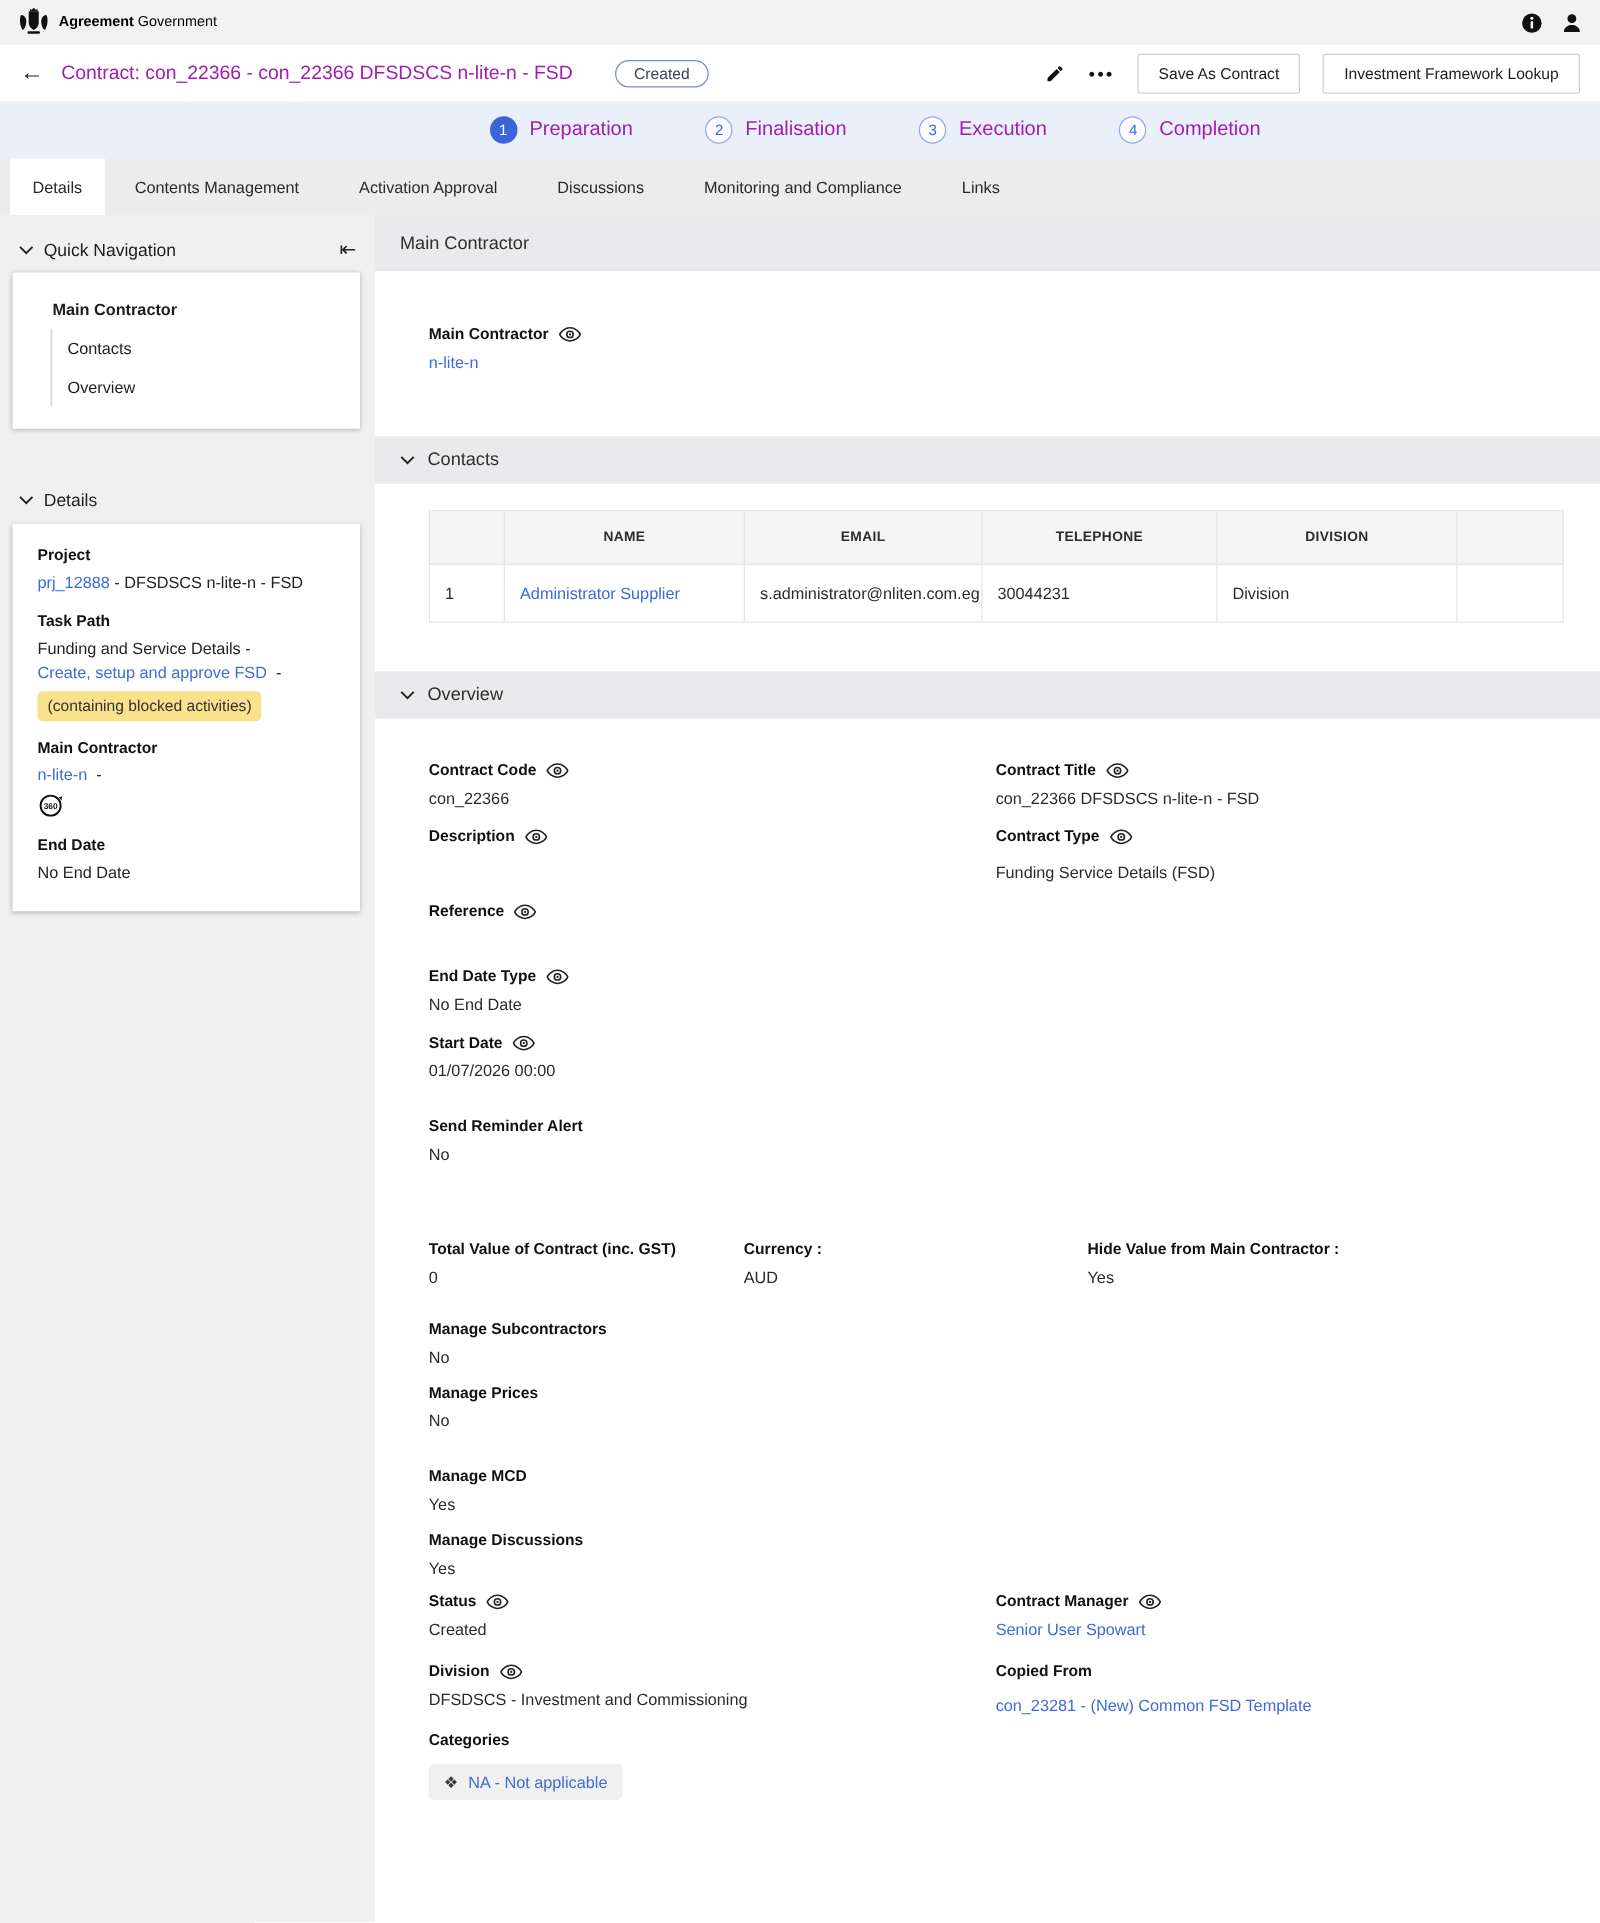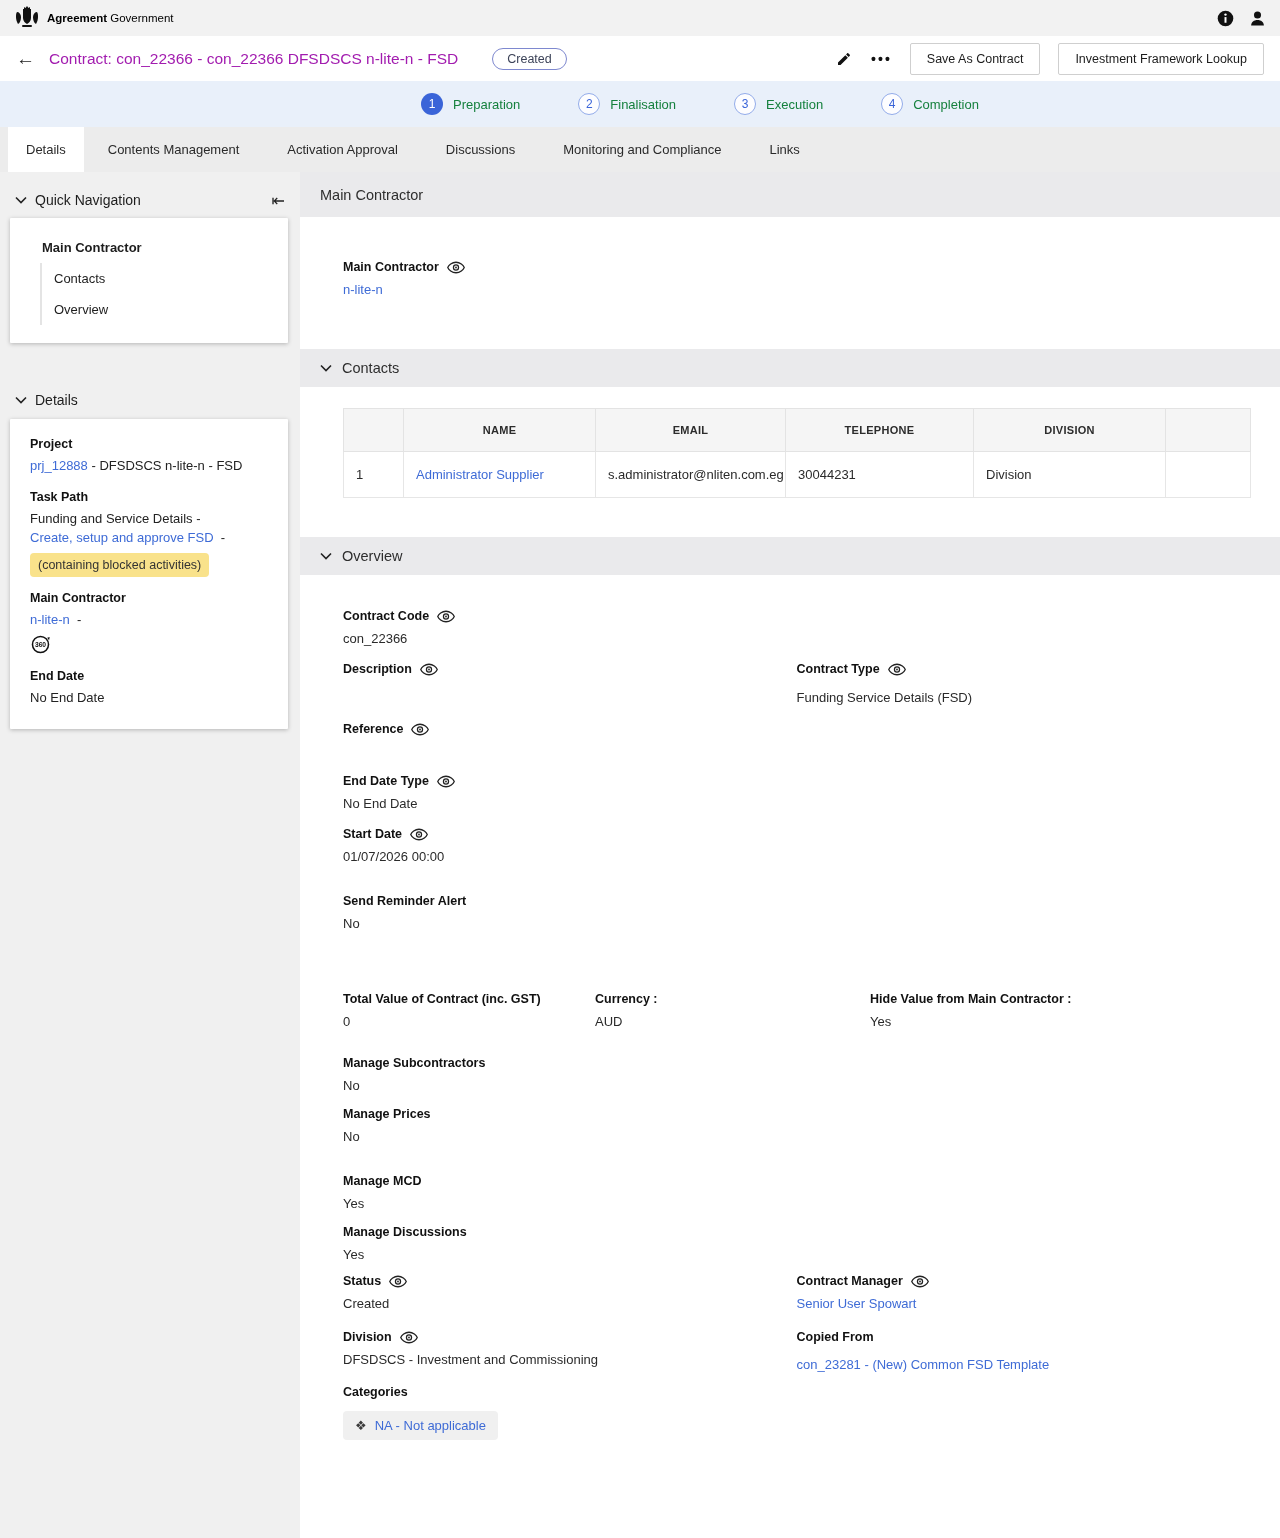--- a/index.html
+++ b/index.html
@@ -29,21 +29,21 @@
     padding:8px 16px; border-radius:2px; cursor:pointer; font-family:inherit; }
 
   
   .stepper { height:46px; background:#e9f0fa; display:flex; align-items:center;
     justify-content:center; gap:58px; flex:0 0 auto; padding-left:120px; }
   .step { display:flex; align-items:center; gap:10px; }
   .step-circle { width:22px; height:22px; border-radius:50%; display:flex; align-items:center;
     justify-content:center; font-size:12px; }
   .step.active .step-circle { background:#3a64d8; color:#fff; }
   .step:not(.active) .step-circle { background:#fdfdff; color:#3a64d8; border:1px solid #93acea; }
-  .step-label { font-size:13px; color:#15803d; }
+  .step-label { font-size:16px; color:#a21caf; }
 
   
   .tabbar { height:45px; background:#ececec; display:flex; align-items:stretch; flex:0 0 auto; padding-left:8px; }
   .tab { display:flex; align-items:center; padding:0 24px; font-size:13px; color:#2a2a2a; cursor:pointer; }
   .tab.active { background:#fff; font-weight:400; padding:0 18px; }
   .subtabbar { height:45px; background:#fff; display:flex; align-items:center; flex:0 0 auto; padding-left:17px; }
   .subtab { font-size:12.5px; color:#8f8f8f; padding:0 21px; cursor:pointer; }
   .subtab:first-child { padding-left:0; }
   .subtab.active { color:#111; font-weight:700; }
 
@@ -311,20 +311,33 @@
               <span class="eye">
                   <svg width="18" height="13" viewBox="0 0 24 16">
                     <path d="M12 1C6.5 1 2.2 5 1 8c1.2 3 5.5 7 11 7s9.8-4 11-7c-1.2-3-5.5-7-11-7z" fill="none" stroke="#222" stroke-width="1.7"></path>
                     <circle cx="12" cy="8" r="3.4" fill="none" stroke="#222" stroke-width="1.7"></circle>
                     <circle cx="12" cy="8" r="1.2" fill="#222"></circle>
                   </svg>
                 </span>
               </div>
             <div class="f-value">con_22366</div>
           </div>
+          <div class="fcol">
+            <div class="f-label">
+                <span>Contract Title</span>
+              <span class="eye">
+                  <svg width="18" height="13" viewBox="0 0 24 16">
+                    <path d="M12 1C6.5 1 2.2 5 1 8c1.2 3 5.5 7 11 7s9.8-4 11-7c-1.2-3-5.5-7-11-7z" fill="none" stroke="#222" stroke-width="1.7"></path>
+                    <circle cx="12" cy="8" r="3.4" fill="none" stroke="#222" stroke-width="1.7"></circle>
+                    <circle cx="12" cy="8" r="1.2" fill="#222"></circle>
+                  </svg>
+                </span>
+              </div>
+            <div class="f-value">con_22366 DFSDSCS n-lite-n - FSD</div>
+          </div>
         </div>
 
         <div class="frow" style="margin-bottom:16px; min-height:44px;">
           <div class="fcol">
             <div class="f-label">
                 <span>Description</span>
               <span class="eye">
                   <svg width="18" height="13" viewBox="0 0 24 16">
                     <path d="M12 1C6.5 1 2.2 5 1 8c1.2 3 5.5 7 11 7s9.8-4 11-7c-1.2-3-5.5-7-11-7z" fill="none" stroke="#222" stroke-width="1.7"></path>
                     <circle cx="12" cy="8" r="3.4" fill="none" stroke="#222" stroke-width="1.7"></circle>

